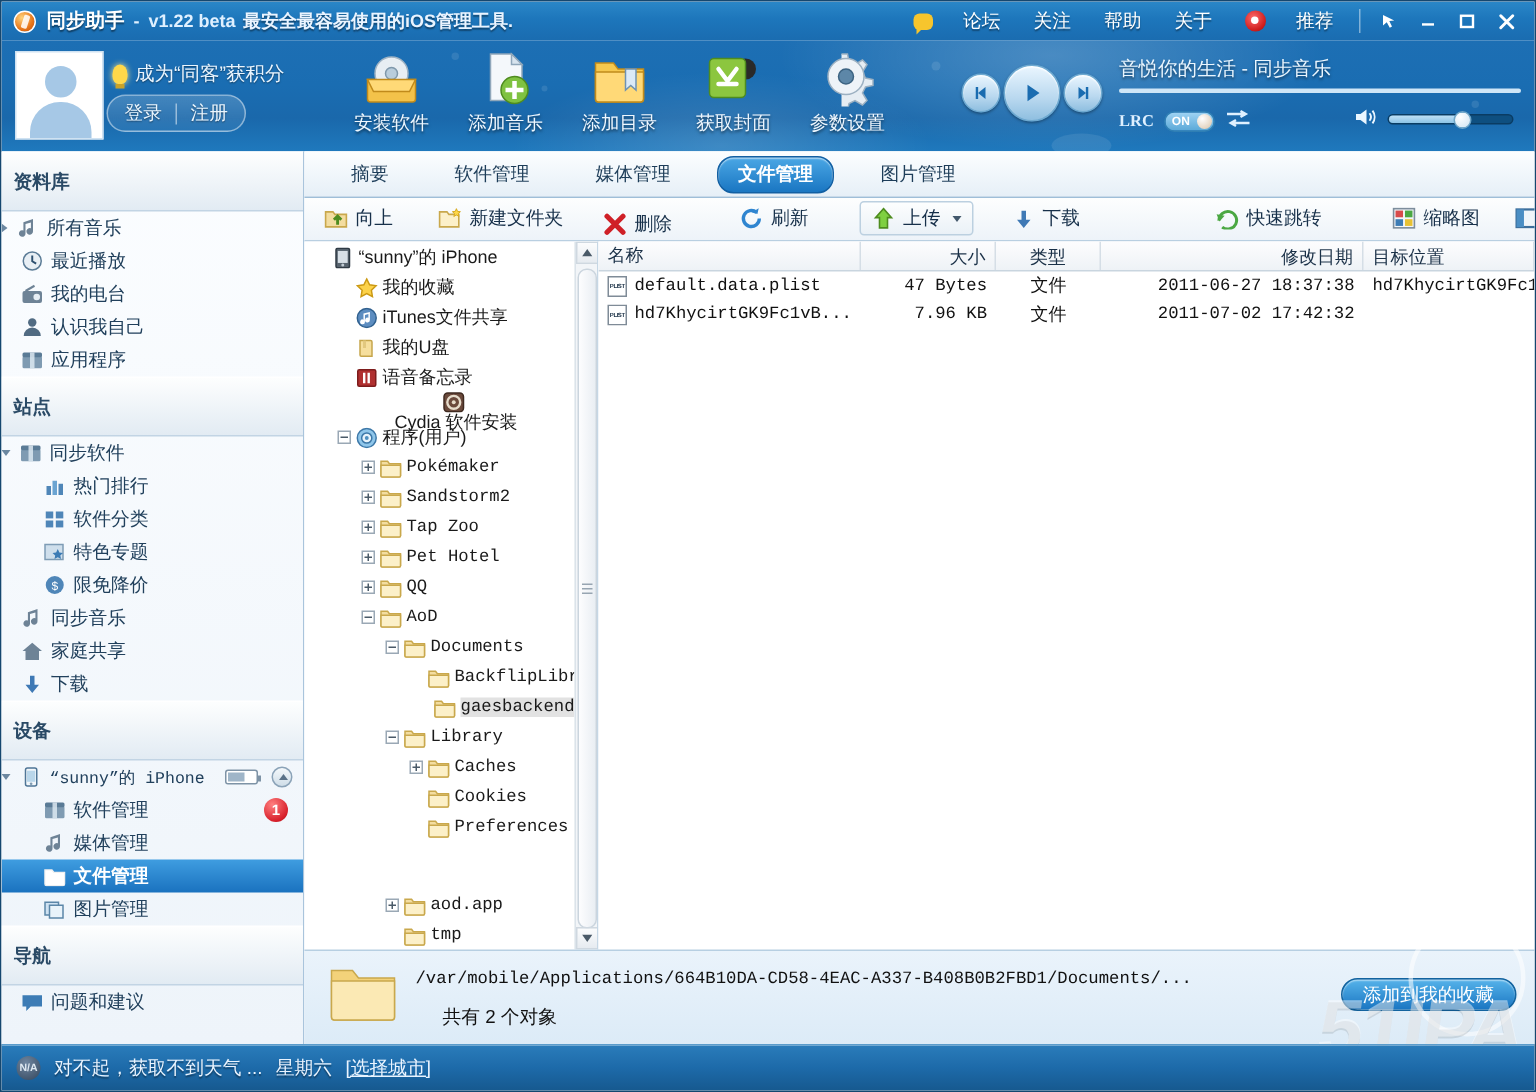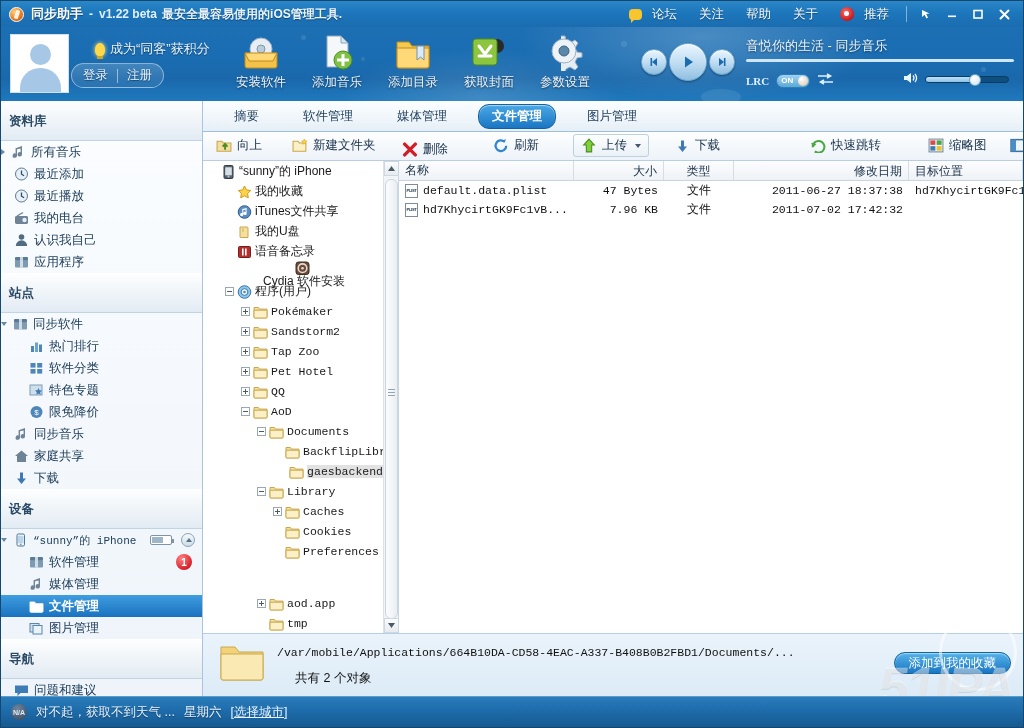--- a/index.html
+++ b/index.html
@@ -24,21 +24,21 @@
     border:1px solid #fff; position:relative;}
   .tb-logo:after{content:"";position:absolute;left:5px;top:2px;width:4px;height:9px;
     background:#fff;border-radius:1px;transform:rotate(18deg);opacity:.85;}
   .tb-title{ color:#fff; font-weight:bold; font-size:13px; margin-left:7px;
              text-shadow:0 1px 1px rgba(0,0,0,.45); white-space:nowrap;}
   .tb-sub{ color:#eaf4ff; font-weight:bold; font-size:12px; margin-left:5px; white-space:nowrap;
            text-shadow:0 1px 1px rgba(0,0,0,.4);}
   .tb-ver{ color:#dff0ff; font-weight:bold; font-size:12px; margin-left:6px; }
   .tb-right{ margin-left:auto; display:flex; align-items:center; height:26px; padding-right:6px;}
   .tb-link{ color:#fff; font-size:12.5px; padding:0 11px; text-shadow:0 1px 1px rgba(0,0,0,.4);
-            display:flex;align-items:center;gap:10px; cursor:default; white-space:nowrap;}
+            display:flex;align-items:center;gap:20px; cursor:default; white-space:nowrap;}
   .ic-chat{width:13px;height:11px;background:#f7c52d;border-radius:4px;position:relative;display:inline-block;}
   .ic-chat:after{content:"";position:absolute;left:2px;bottom:-3px;border-top:4px solid #f7c52d;
     border-right:4px solid transparent;}
   .ic-weibo{width:14px;height:14px;border-radius:50%;
     background:radial-gradient(circle at 40% 35%,#ff6a6a,#d01f1f 65%,#8e0d0d);position:relative;display:inline-block;}
   .ic-weibo:after{content:"";position:absolute;left:4px;top:4px;width:5px;height:5px;border-radius:50%;background:#fff;}
   .tb-sep{width:1px;height:16px;background:rgba(255,255,255,.45);margin:0 6px;}
   .wbtn{ width:26px;height:20px;display:flex;align-items:center;justify-content:center;
          color:#fff;font-size:13px; }
   .wbtn svg{display:block;}
@@ -50,21 +50,21 @@
       radial-gradient(260px 90px at 700px 10px, rgba(255,255,255,.20), rgba(255,255,255,0) 70%),
       radial-gradient(200px 70px at 480px 70px, rgba(255,255,255,.14), rgba(255,255,255,0) 70%),
       linear-gradient(180deg,#1d6fb4 0%,#1a6db2 40%,#1a68ab 70%,#1f79bd 100%);
     overflow:hidden;
   }
   .bub{position:absolute;border-radius:50%;background:rgba(255,255,255,.10);}
   .avatar-box{ position:absolute; left:9px; top:7px; width:59px;height:59px;
     background:#fff;border:1px solid #cfe2f2; display:flex;align-items:flex-end;justify-content:center;overflow:hidden;}
   .av-head{width:21px;height:21px;border-radius:50%;background:#a6c8e6;position:absolute;top:9px;left:19px;}
   .av-body{width:41px;height:24px;border-radius:20px 20px 0 0;background:#a6c8e6;position:absolute;bottom:0;left:9px;}
-  .acct{position:absolute;left:74px;top:13px;display:flex;align-items:center;gap:5px;margin-left:20px;}
+  .acct{position:absolute;left:74px;top:13px;display:flex;align-items:center;gap:5px;}
   .bulb{width:10px;height:13px;background:#ffd84a;border-radius:50% 50% 40% 40%;position:relative;box-shadow:0 0 4px #ffe98a;}
   .bulb:after{content:"";position:absolute;bottom:-3px;left:2px;width:6px;height:3px;background:#c9a32a;}
   .acct-txt{color:#e9f5ff;font-size:13px;text-shadow:0 1px 1px rgba(0,0,0,.45);white-space:nowrap;}
   .logingrp{position:absolute;left:70px;top:36px; height:25px; padding:2px;
     background:linear-gradient(180deg,rgba(255,255,255,.18),rgba(255,255,255,.05));
     border:1px solid rgba(255,255,255,.45); border-radius:13px; display:flex; align-items:center;}
   .lbtn{ color:#eaf6ff;font-size:12.5px;padding:2px 9px; text-shadow:0 1px 1px rgba(0,0,0,.45); white-space:nowrap;}
   .lsep{width:1px;height:14px;background:rgba(255,255,255,.5);}
 
   .tools{position:absolute;left:222px;top:6px;display:flex;}
@@ -382,28 +382,20 @@
   <div class="content">
 
     <div class="sidebar" id="sidebar">
         <div class="sec-hdr">资料库</div>
         <div class="sb-item">
           <span class="tri "></span>
           <span class="sb-ic"><svg width="15" height="14" viewBox="0 0 15 14">
               <path d="M11 1 v8.2 a2.2 2.2 0 1 1 -1.4 -2V3.4 L6 4.3 v6.3 a2.2 2.2 0 1 1 -1.4 -2V3.2 Z" fill="#6e8396"></path>
             </svg></span>
           <span>所有音乐</span>
-        </div>
-        <div class="sb-item">
-          <span class="tri none"></span>
-          <span class="sb-ic"><svg width="15" height="14" viewBox="0 0 15 14">
-              <circle cx="7.5" cy="7" r="6" fill="#e8eff5" stroke="#5b7b96"></circle>
-              <path d="M7.5 3.4 v3.8 l2.6 1.6" stroke="#2d5070" stroke-width="1.3" fill="none"></path>
-            </svg></span>
-          <span>最近添加</span>
         </div>
         <div class="sb-item">
           <span class="tri none"></span>
           <span class="sb-ic"><svg width="15" height="14" viewBox="0 0 15 14">
               <circle cx="7.5" cy="7" r="6" fill="#e8eff5" stroke="#5b7b96"></circle>
               <path d="M7.5 3.4 v3.8 l2.6 1.6" stroke="#2d5070" stroke-width="1.3" fill="none"></path>
             </svg></span>
           <span>最近播放</span>
         </div>
         <div class="sb-item">

